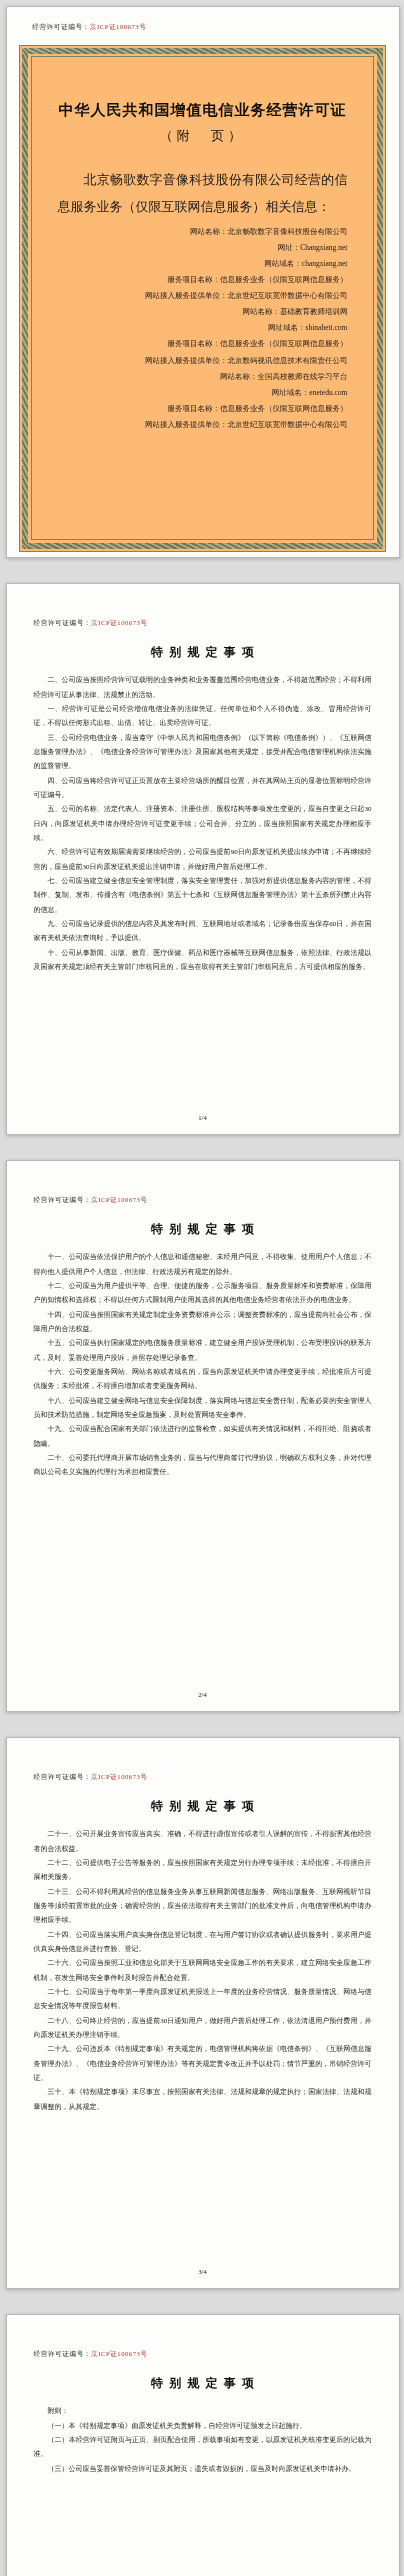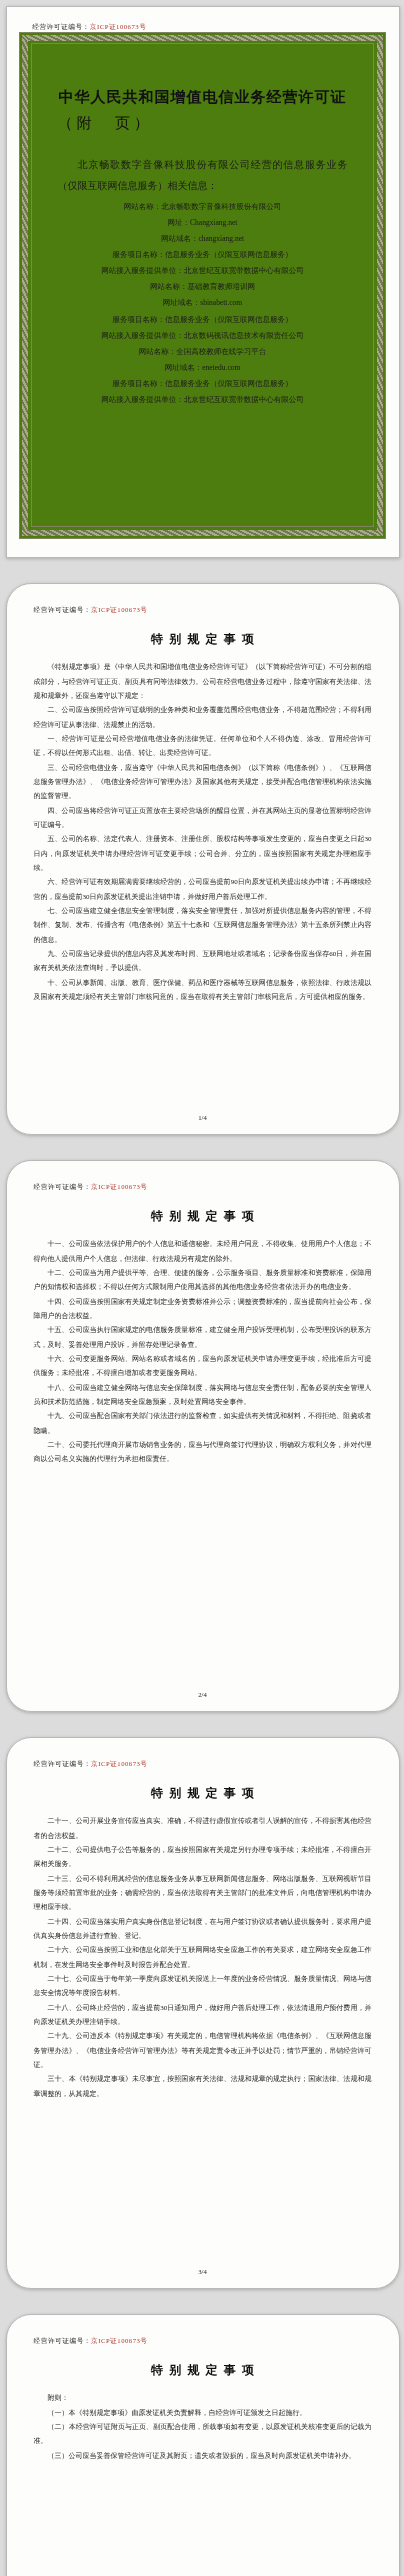--- a/index.html
+++ b/index.html
@@ -30,25 +30,25 @@
     color: #222;
     padding: 8.2px 0 0 0;
   }
   .page-cert .page-header { padding-left: 13.4px; }
   .page-prov .page-header { padding-left: 0; }
   .lic-no { color: #b03a2e; }
 
   
   .page-cert { padding: 7.2px 12.4px 11.3px; }
   .cert-frame-outer {
-    margin-top: 0;
+    margin-top: 13px;
     height: calc(100% - 24px);
     border: 1px solid #7f845f;
     padding: 2.1px;
-    background: #4d7c0f;
+    background: #fdba74;
   }
   .cert-frame-mid {
     height: 100%;
     border: 6.2px solid;
     border-image: repeating-linear-gradient(45deg, #a7ac87 0 3.1px, #72775400 0) 12;
     border-image: repeating-linear-gradient(45deg, #a7ac87 0 3.1px, #727754 3.1px 6.2px) 12;
     padding: 2.6px;
   }
   .cert-frame-inner {
     height: 100%;
@@ -57,43 +57,44 @@
   }
   .cert-title {
     margin: 18.5px 0 7.2px;
     text-align: center;
     font-size: 15px;
     font-weight: bold;
     letter-spacing: 1px;
     color: #111;
   }
   .cert-subtitle {
-    font-size: 15px;
+    text-align: center;
+    font-size: 13px;
     letter-spacing: 4.1px;
     margin-bottom: 20.6px;
     color: #111;
   }
   .cert-intro {
     margin: 0 0 2.1px;
-    font-size: 10px;
+    font-size: 13px;
     line-height: 2.15;
     text-indent: 2em;
     text-align: justify;
     font-family: Liberation Serif, serif;
   }
   .cert-lines { margin: 0; }
   .cert-lines .cert-line {
     margin: 0;
     font-size: 7.5px;
     line-height: 2.15;
-    text-align: center;
+    text-align: right;
   }
 
   
-  .page-prov { padding: 14px 27px 36px; border-radius: 25px; }
+  .page-prov { padding: 27px 27px 36px; }
   .prov-title {
     margin: 15.5px 0 12.4px;
     text-align: center;
     font-size: 12px;
     font-weight: bold;
     letter-spacing: 6.2px;
     text-indent: 6.2px; 
     color: #111;
   }
   .prov-body .para {
@@ -147,21 +148,20 @@
       </div>
     </div>
   </section>
 
   <section class="page page-prov">
     <div class="page-header">
       <span>经营许可证编号：</span><span class="lic-no">京ICP证100673号</span>
     </div>
     <h2 class="prov-title">特别规定事项</h2>
     <div class="prov-body">
-        <p class="para">《特别规定事项》是《中华人民共和国增值电信业务经营许可证》（以下简称经营许可证）不可分割的组成部分，与经营许可证正页、副页具有同等法律效力。公司在经营电信业务过程中，除遵守国家有关法律、法规和规章外，还应当遵守以下规定：</p>
         <p class="para">二、公司应当按照经营许可证载明的业务种类和业务覆盖范围经营电信业务，不得超范围经营；不得利用经营许可证从事法律、法规禁止的活动。</p>
         <p class="para">一、经营许可证是公司经营增值电信业务的法律凭证。任何单位和个人不得伪造、涂改、冒用经营许可证，不得以任何形式出租、出借、转让、出卖经营许可证。</p>
         <p class="para">三、公司经营电信业务，应当遵守《中华人民共和国电信条例》（以下简称《电信条例》）、《互联网信息服务管理办法》、《电信业务经营许可管理办法》及国家其他有关规定，接受并配合电信管理机构依法实施的监督管理。</p>
         <p class="para">四、公司应当将经营许可证正页置放在主要经营场所的醒目位置，并在其网站主页的显著位置标明经营许可证编号。</p>
         <p class="para">五、公司的名称、法定代表人、注册资本、注册住所、股权结构等事项发生变更的，应当自变更之日起30日内，向原发证机关申请办理经营许可证变更手续；公司合并、分立的，应当按照国家有关规定办理相应手续。</p>
         <p class="para">六、经营许可证有效期届满需要继续经营的，公司应当提前90日向原发证机关提出续办申请；不再继续经营的，应当提前30日向原发证机关提出注销申请，并做好用户善后处理工作。</p>
         <p class="para">七、公司应当建立健全信息安全管理制度，落实安全管理责任，加强对所提供信息服务内容的管理，不得制作、复制、发布、传播含有《电信条例》第五十七条和《互联网信息服务管理办法》第十五条所列禁止内容的信息。</p>
         <p class="para">九、公司应当记录提供的信息内容及其发布时间、互联网地址或者域名；记录备份应当保存60日，并在国家有关机关依法查询时，予以提供。</p>
         <p class="para">十、公司从事新闻、出版、教育、医疗保健、药品和医疗器械等互联网信息服务，依照法律、行政法规以及国家有关规定须经有关主管部门审核同意的，应当在取得有关主管部门审核同意后，方可提供相应的服务。</p>
       </div>

